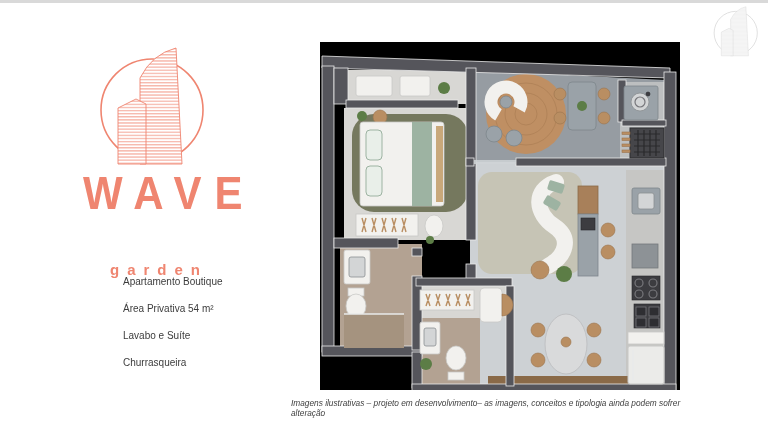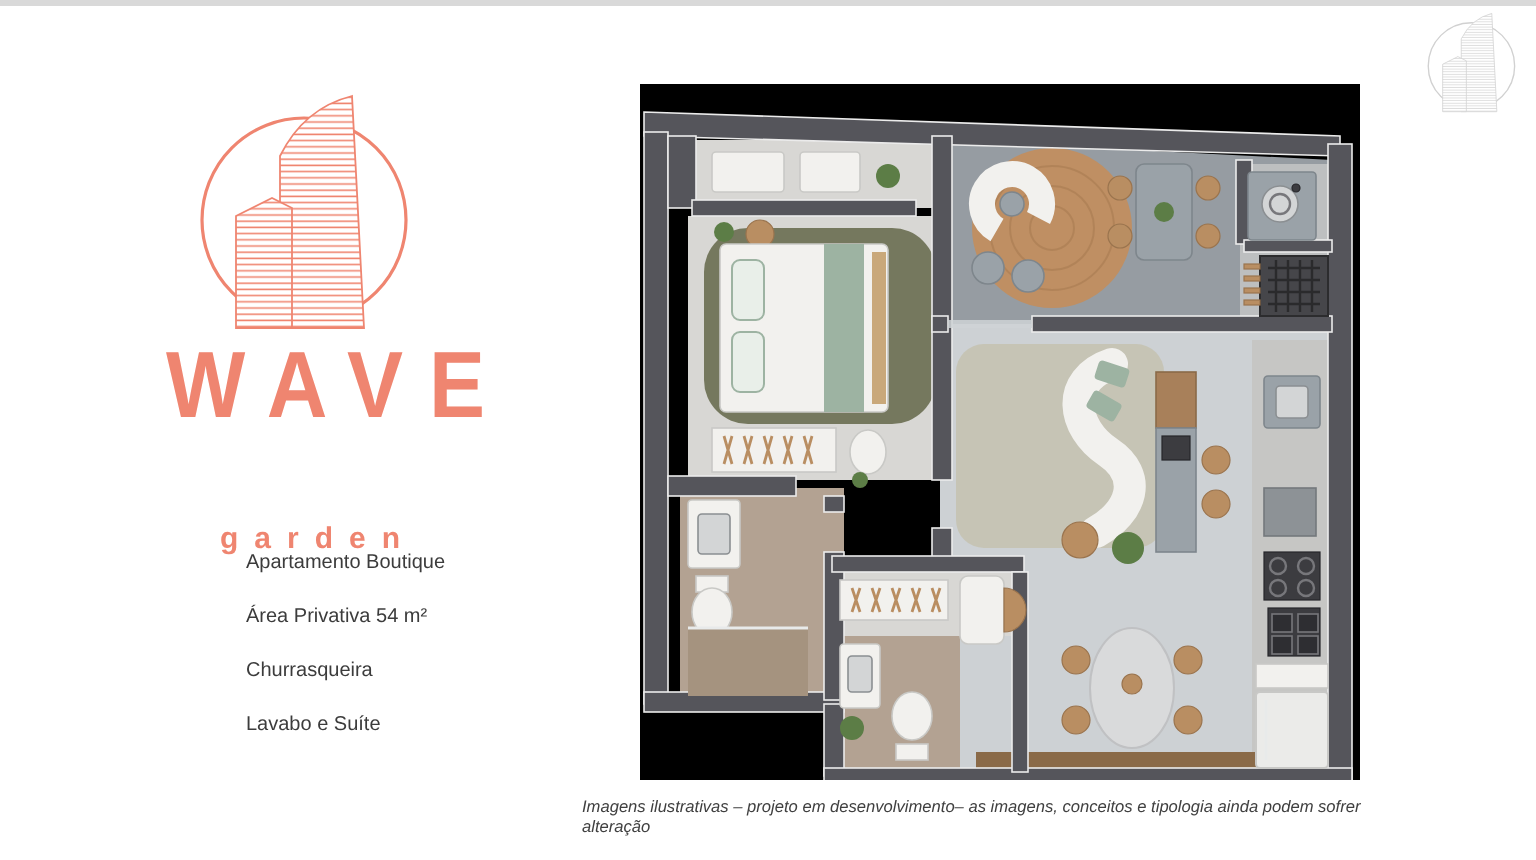--- a/index.html
+++ b/index.html
@@ -86,22 +86,22 @@
       <path d="M22,120 L22,64 L40,55 L50,60 L50,120 Z" fill="url(#hstA)" stroke="#EF8570" stroke-width="0.9"></path>
     </svg>
   </div>
 
   <div class="brand-name">WAVE</div>
   <div class="brand-subtitle">garden</div>
 
   <div class="details">
     <div>Apartamento Boutique</div>
     <div>Área Privativa 54 m²</div>
+    <div>Lavabo e Suíte</div>
     <div>Churrasqueira</div>
-    <div>Lavabo e Suíte</div>
   </div>
 
   <div class="floorplan">
     <svg viewBox="0 0 360 348">
 
       <g>
         <rect class="f-light" x="26" y="28" width="120" height="34"></rect>
         <rect class="f-light" x="24" y="66" width="122" height="132"></rect>
         <polygon class="f-gray" points="150,28 346,38 346,120 150,120"></polygon>
         <rect class="f-nook" x="300" y="40" width="46" height="78"></rect>

